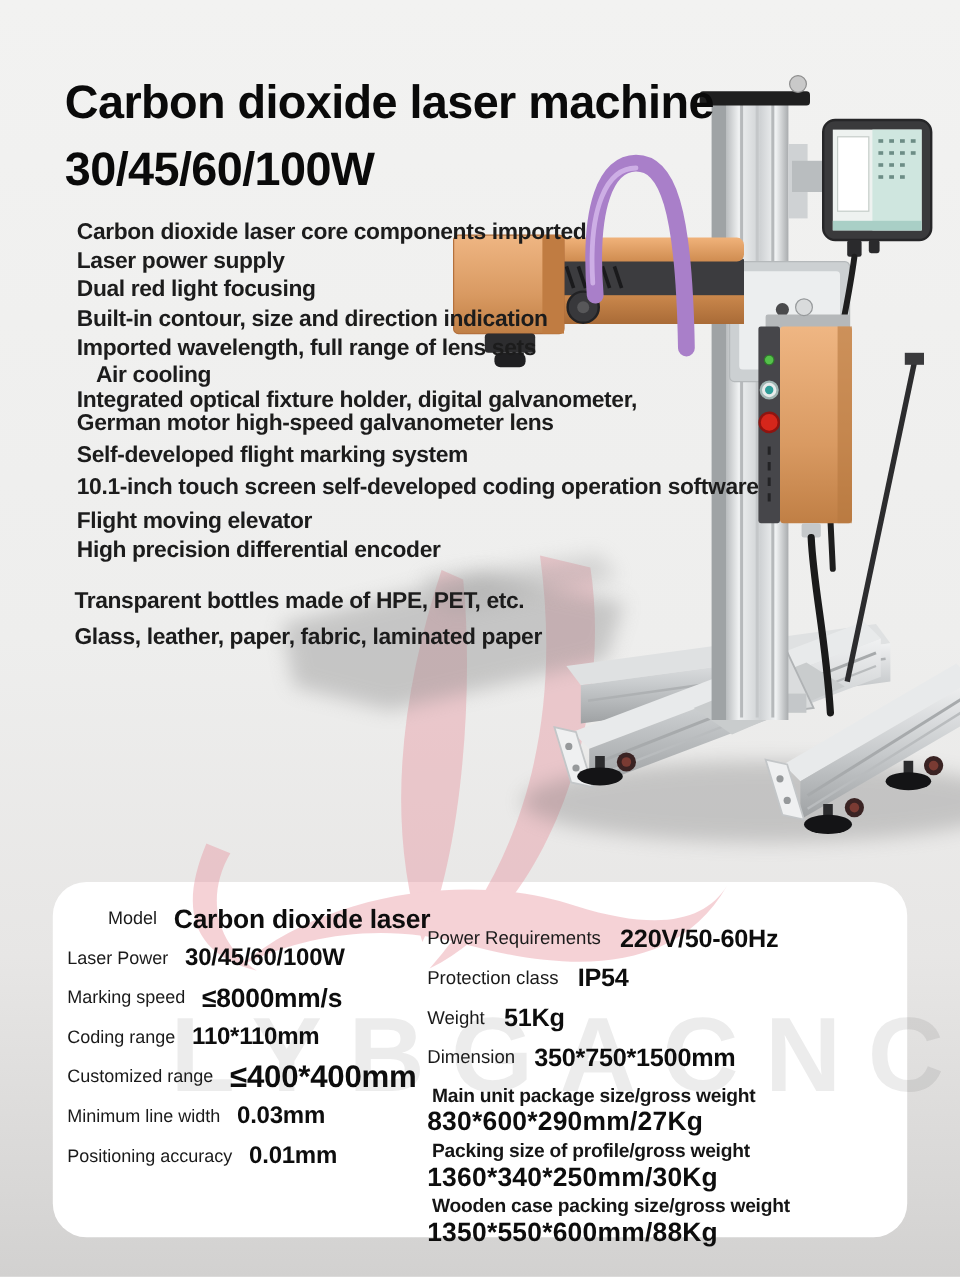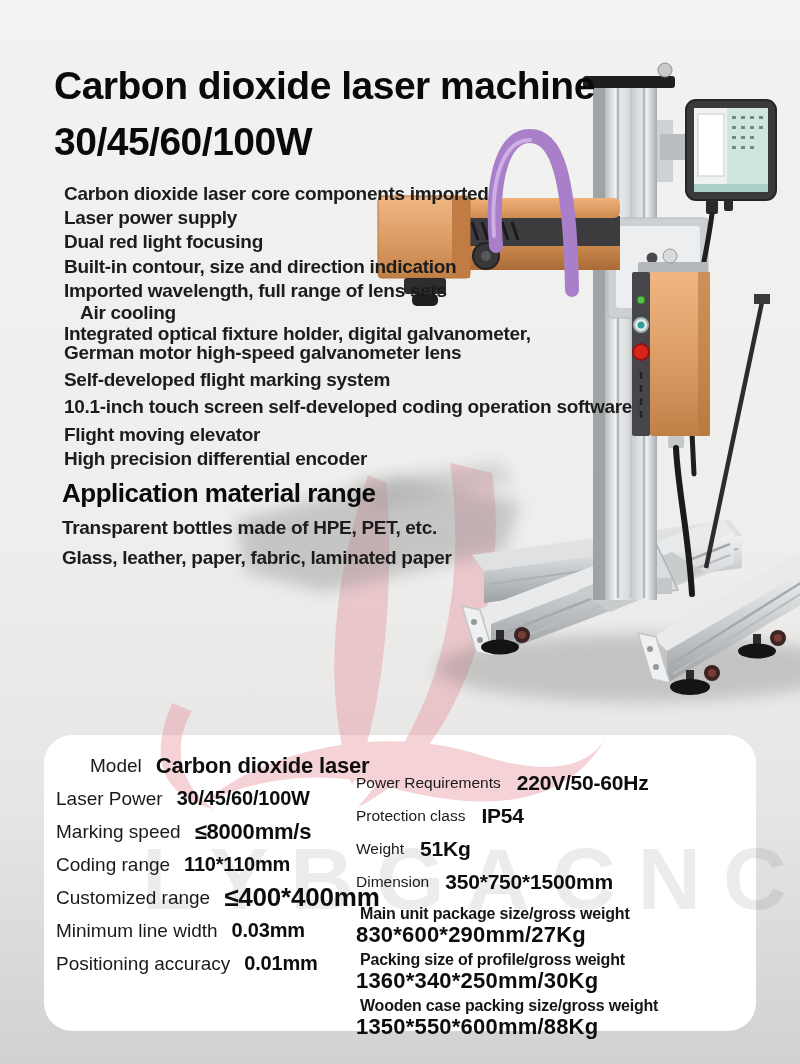--- a/index.html
+++ b/index.html
@@ -38,21 +38,21 @@
 
   
   .spec-card {
     position:absolute; left:44px; top:735px; width:712px; height:296px;
     background:#ffffff; border-radius:28px; z-index:2;
   }
   .spec-content { position:absolute; left:44px; top:735px; width:712px; height:296px; z-index:6; }
   .spec-left  { position:absolute; left:12px; top:14px; width:298px; }
   .spec-right { position:absolute; left:312px; top:12px; width:396px;margin-top:19px; }
   .srow { display:flex; align-items:center; gap:14px; height:33px; white-space:nowrap; }
-  .slabel { font-size:19px; color:#1a1a1a; }
+  .slabel { font-size:15px; color:#1a1a1a; }
   .srow-model .slabel { margin-left:34px; }
   .sval { font-size:20px; font-weight:bold; letter-spacing:-0.2px; color:#0d0d0d; }
   .rrow { display:flex; align-items:center; gap:16px; height:33px; white-space:nowrap; }
   .rrow .slabel { font-size:15.5px; }
   .rrow .sval { font-size:21px; }
   .stacked { margin-top:6px; }
   .sgroup { margin-bottom:3px; }
   .sglabel { font-size:16px; font-weight:bold; letter-spacing:-0.2px; color:#151515; line-height:19px; margin-left:4px; white-space:nowrap; }
   .sgval { font-size:22px; font-weight:bold; letter-spacing:0.2px; color:#0d0d0d; line-height:24px; white-space:nowrap; }
 
@@ -76,21 +76,20 @@
   <div class="f">Air cooling</div>
   <div class="f">Integrated optical fixture holder, digital galvanometer,</div>
   <div class="f">German motor high-speed galvanometer lens</div>
   <div class="f">Self-developed flight marking system</div>
   <div class="f">10.1-inch touch screen self-developed coding operation software</div>
   <div class="f">Flight moving elevator</div>
   <div class="f">High precision differential encoder</div>
 </div>
 
 <div class="app-wrap">
-  <div class="app-heading">Application material range</div>
   <div class="app-line">Transparent bottles made of HPE, PET, etc.</div>
   <div class="app-line">Glass, leather, paper, fabric, laminated paper</div>
 </div>
 
 <svg class="logo-watermark" width="480" height="370" viewBox="0 0 480 370">
   <path d="M238 20 C205 120 190 230 222 330 C252 268 266 130 256 28 Z" fill="#e895a0"></path>
   <path d="M320 8 C338 140 310 260 228 352 C322 308 382 150 362 18 Z" fill="#e895a0"></path>
   <path d="M70 350 C140 290 260 270 350 300 C420 322 458 312 476 283 C432 360 340 354 258 332 C178 310 110 330 70 350 Z" fill="#e895a0"></path>
   <path d="M42 248 C20 300 28 340 84 354 C48 330 42 290 62 256 Z" fill="#e895a0"></path>
 </svg>

